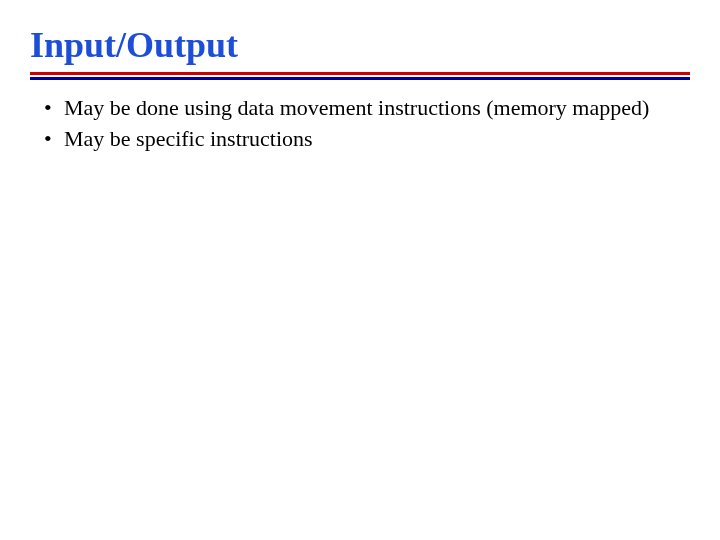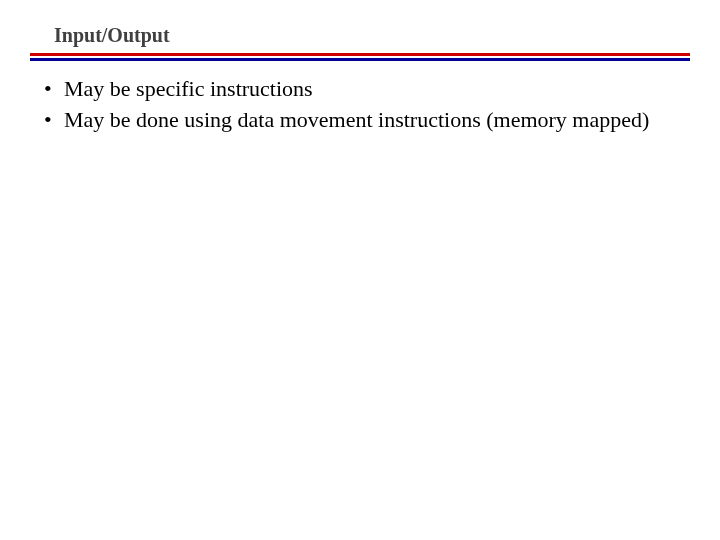--- a/index.html
+++ b/index.html
@@ -8,25 +8,24 @@
       box-sizing: border-box;
     }
     body {
       width: 720px;
       height: 540px;
       background: #ffffff;
       font-family: "Times New Roman", Times, serif;
       padding: 24px 30px;
     }
     .slide-title {
-      font-size: 20px;
+      font-size: 36px;
       font-weight: bold;
-      color: #404040;
+      color: #1d4ed8;
       padding-bottom: 4px;
-      margin-left: 24px;
     }
     .title-rule {
       margin-top: 2px;
     }
     .rule-red {
       height: 3px;
       background: #cc0000;
       width: 100%;
     }
     .rule-gap {
@@ -68,16 +67,16 @@
 
 <h1 class="slide-title">Input/Output</h1>
 <div class="title-rule">
   <div class="rule-red"></div>
   <div class="rule-gap"></div>
   <div class="rule-blue"></div>
 </div>
 
 <div class="content">
   <ul class="bullet-list">
+    <li class="bullet-item">May be done using data movement instructions (memory mapped)</li>
     <li class="bullet-item">May be specific instructions</li>
-    <li class="bullet-item">May be done using data movement instructions (memory mapped)</li>
   </ul>
 </div>
 
 </body></html>

